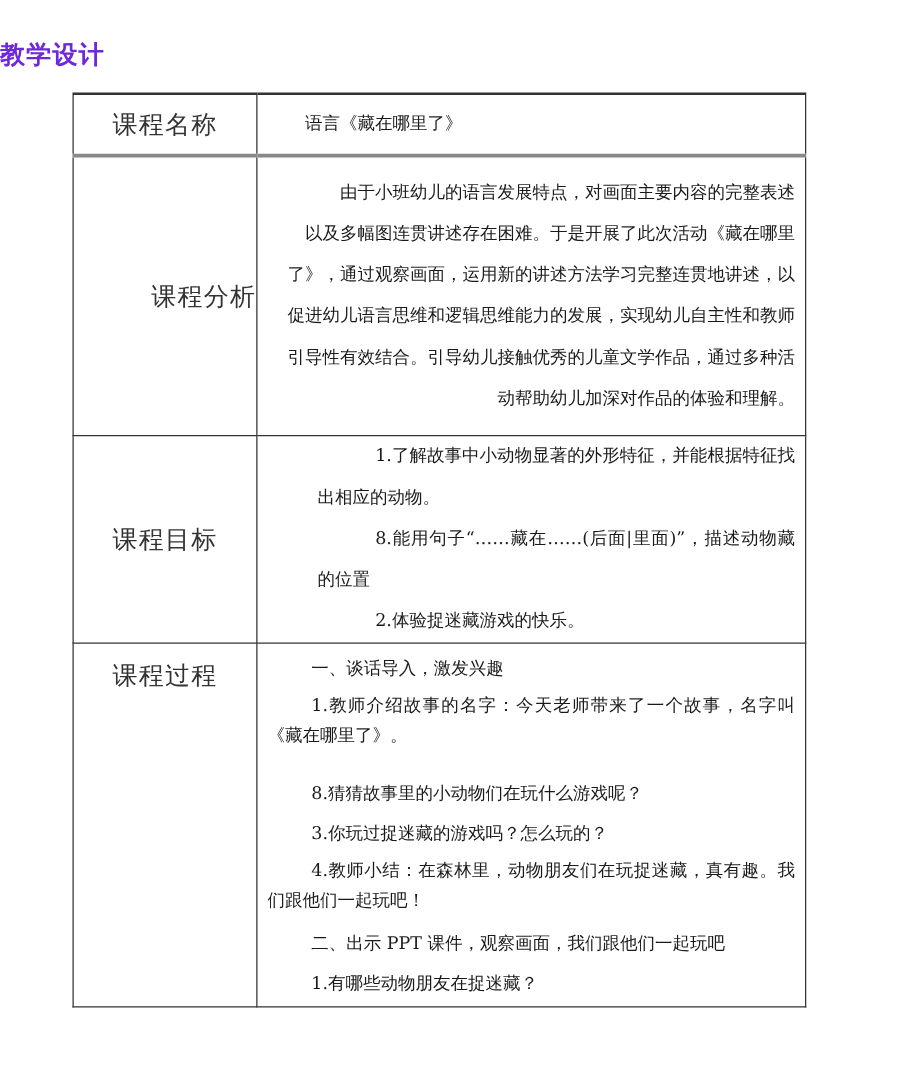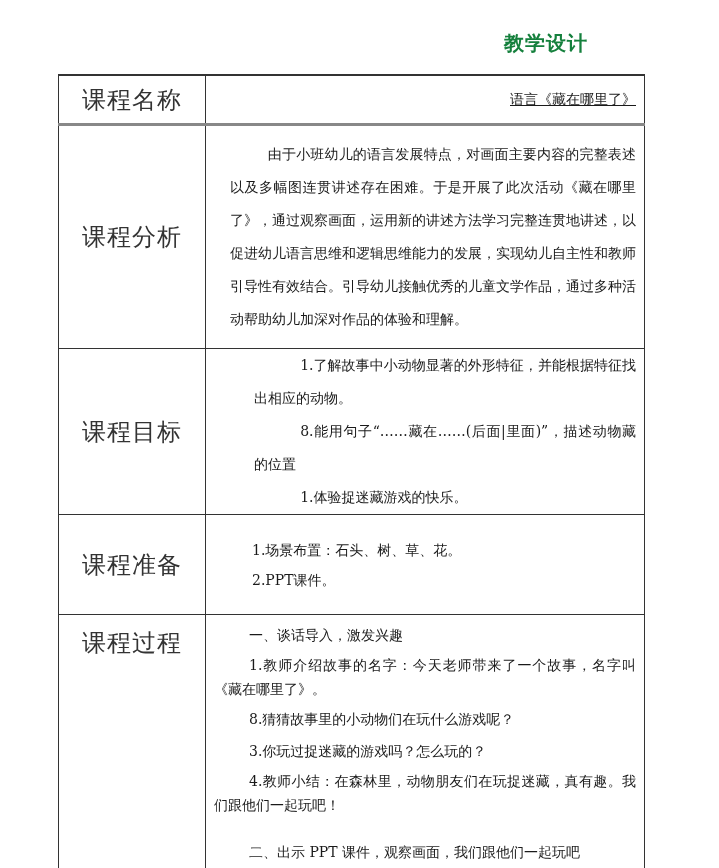--- a/index.html
+++ b/index.html
@@ -13,69 +13,68 @@
       overflow: hidden;
       position: relative;
       font-family: "DejaVu Serif", "Liberation Serif", serif;
       color: #1a1a1a;
     }
     .doc-title {
       position: absolute;
       top: 30px;
       left: 0;
       width: 588px;
-      text-align: right;
+      text-align: left;
       font-family: "DejaVu Sans", "Liberation Sans", sans-serif;
       font-weight: bold;
       font-size: 20px;
       letter-spacing: 1px;
-      color: #15803d;
+      color: #6d28d9;
     }
     .lesson-table {
       position: absolute;
       top: 74px;
       left: 58px;
       width: 587px;
       border-collapse: collapse;
       table-layout: fixed;
     }
     .lesson-table td {
       border: 1.5px solid #333;
       padding: 0;
       vertical-align: middle;
     }
     .lesson-table tr.r-name td { border-bottom: 3px solid #888; }
     .lesson-table tr.r-name td { border-top: 2px solid #333; }
     .label-cell {
       width: 146px;
       text-align: center;
-      font-size: 24px;
+      font-size: 20px;
       color: #333;
       font-family: "DejaVu Serif", "Liberation Serif", serif;
       letter-spacing: 1px;
     }
     .content-cell {
       font-size: 14px;
       line-height: 33px;
       padding: 0 8px 0 8px !important;
       text-align: justify;
       color: #1a1a1a;
     }
     .r-name td { height: 47px; }
-    .r-analysis td { height: 222px; }
+    .r-analysis td { height: 222px; text-align: right; }
     .r-goals td { height: 160px; }
     .r-prep td { height: 99px; }
     .r-process td { height: 270px; vertical-align: top; }
     .r-process .label-cell { padding-top: 12px !important; vertical-align: top; }
     .course-name {
-      text-align: right;
+      text-align: left;
       font-size: 14px;
       display: block;
       padding-left: 30px;
-      text-decoration: underline;
     }
     .para {
       margin: 0;
     }
     .indent2 { text-indent: 2.7em; margin-left: 16px; }
     .indent-goal { text-indent: 3.3em; margin-left: 40px; }
     .prep-block {
       padding-left: 38px;
       line-height: 30px;
     }
@@ -105,40 +104,31 @@
     <td class="label-cell">课程分析</td>
     <td class="content-cell">
       <p class="para indent2">由于小班幼儿的语言发展特点，对画面主要内容的完整表述以及多幅图连贯讲述存在困难。于是开展了此次活动《藏在哪里了》，通过观察画面，运用新的讲述方法学习完整连贯地讲述，以促进幼儿语言思维和逻辑思维能力的发展，实现幼儿自主性和教师引导性有效结合。引导幼儿接触优秀的儿童文学作品，通过多种活动帮助幼儿加深对作品的体验和理解。</p>
     </td>
   </tr>
   <tr class="r-goals">
     <td class="label-cell">课程目标</td>
     <td class="content-cell">
       <p class="para indent-goal">1.了解故事中小动物显著的外形特征，并能根据特征找出相应的动物。</p>
       <p class="para indent-goal">8.能用句子“……藏在……(后面|里面)”，描述动物藏的位置</p>
-      <p class="para indent-goal">1.体验捉迷藏游戏的快乐。</p>
-    </td>
-  </tr>
-  <tr class="r-prep">
-    <td class="label-cell">课程准备</td>
-    <td class="content-cell">
-      <div class="prep-block">
-        <p class="para">1.场景布置：石头、树、草、花。</p>
-        <p class="para">2.PPT课件。</p>
-      </div>
+      <p class="para indent-goal">2.体验捉迷藏游戏的快乐。</p>
     </td>
   </tr>
   <tr class="r-process">
     <td class="label-cell">课程过程</td>
     <td class="content-cell">
       <div class="process-block">
         <p class="para indent-p">一、谈话导入，激发兴趣</p>
-        <p class="para indent-p" style="line-height:24px;margin-bottom:4px;">1.教师介绍故事的名字：今天老师带来了一个故事，名字叫《藏在哪里了》。</p>
+        <p class="para indent-p" style="line-height:24px;margin-bottom:20px;">1.教师介绍故事的名字：今天老师带来了一个故事，名字叫《藏在哪里了》。</p>
         <p class="para indent-p">8.猜猜故事里的小动物们在玩什么游戏呢？</p>
         <p class="para indent-p">3.你玩过捉迷藏的游戏吗？怎么玩的？</p>
-        <p class="para indent-p" style="line-height:24px;margin-bottom:21px;">4.教师小结：在森林里，动物朋友们在玩捉迷藏，真有趣。我们跟他们一起玩吧！</p>
+        <p class="para indent-p" style="line-height:24px;margin-bottom:8px;">4.教师小结：在森林里，动物朋友们在玩捉迷藏，真有趣。我们跟他们一起玩吧！</p>
         <p class="para indent-p">二、出示 PPT 课件，观察画面，我们跟他们一起玩吧</p>
         <p class="para indent-p">1.有哪些动物朋友在捉迷藏？</p>
       </div>
     </td>
   </tr>
 </tbody>
   </table>
 
 </body></html>

